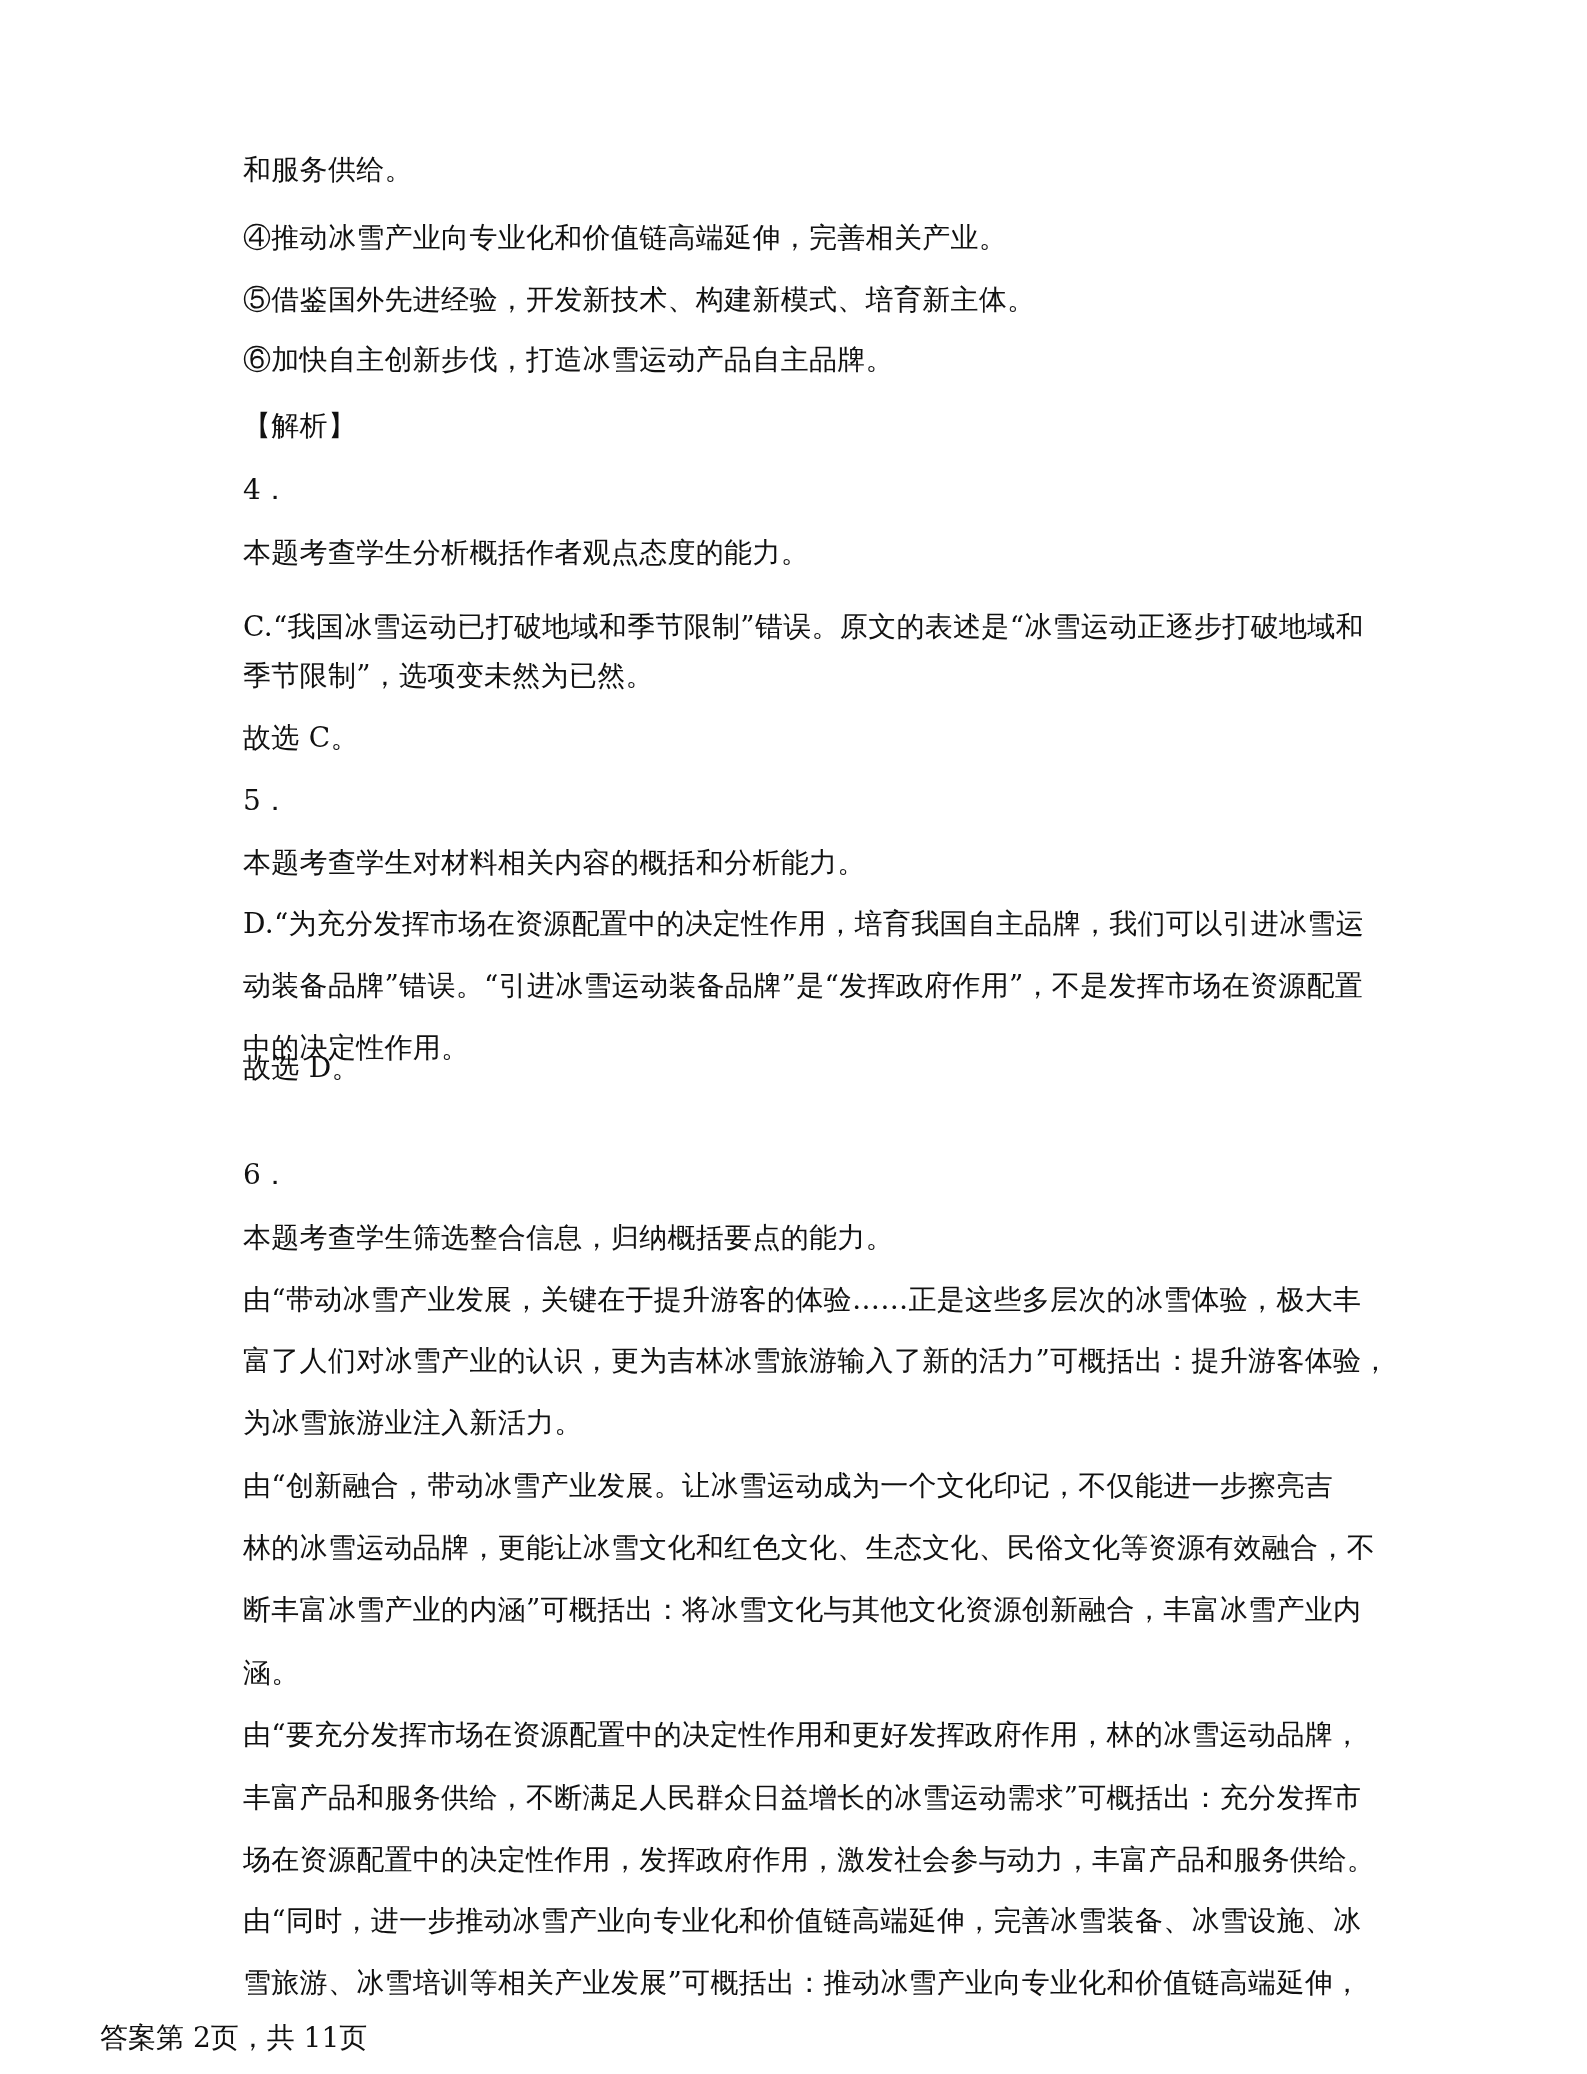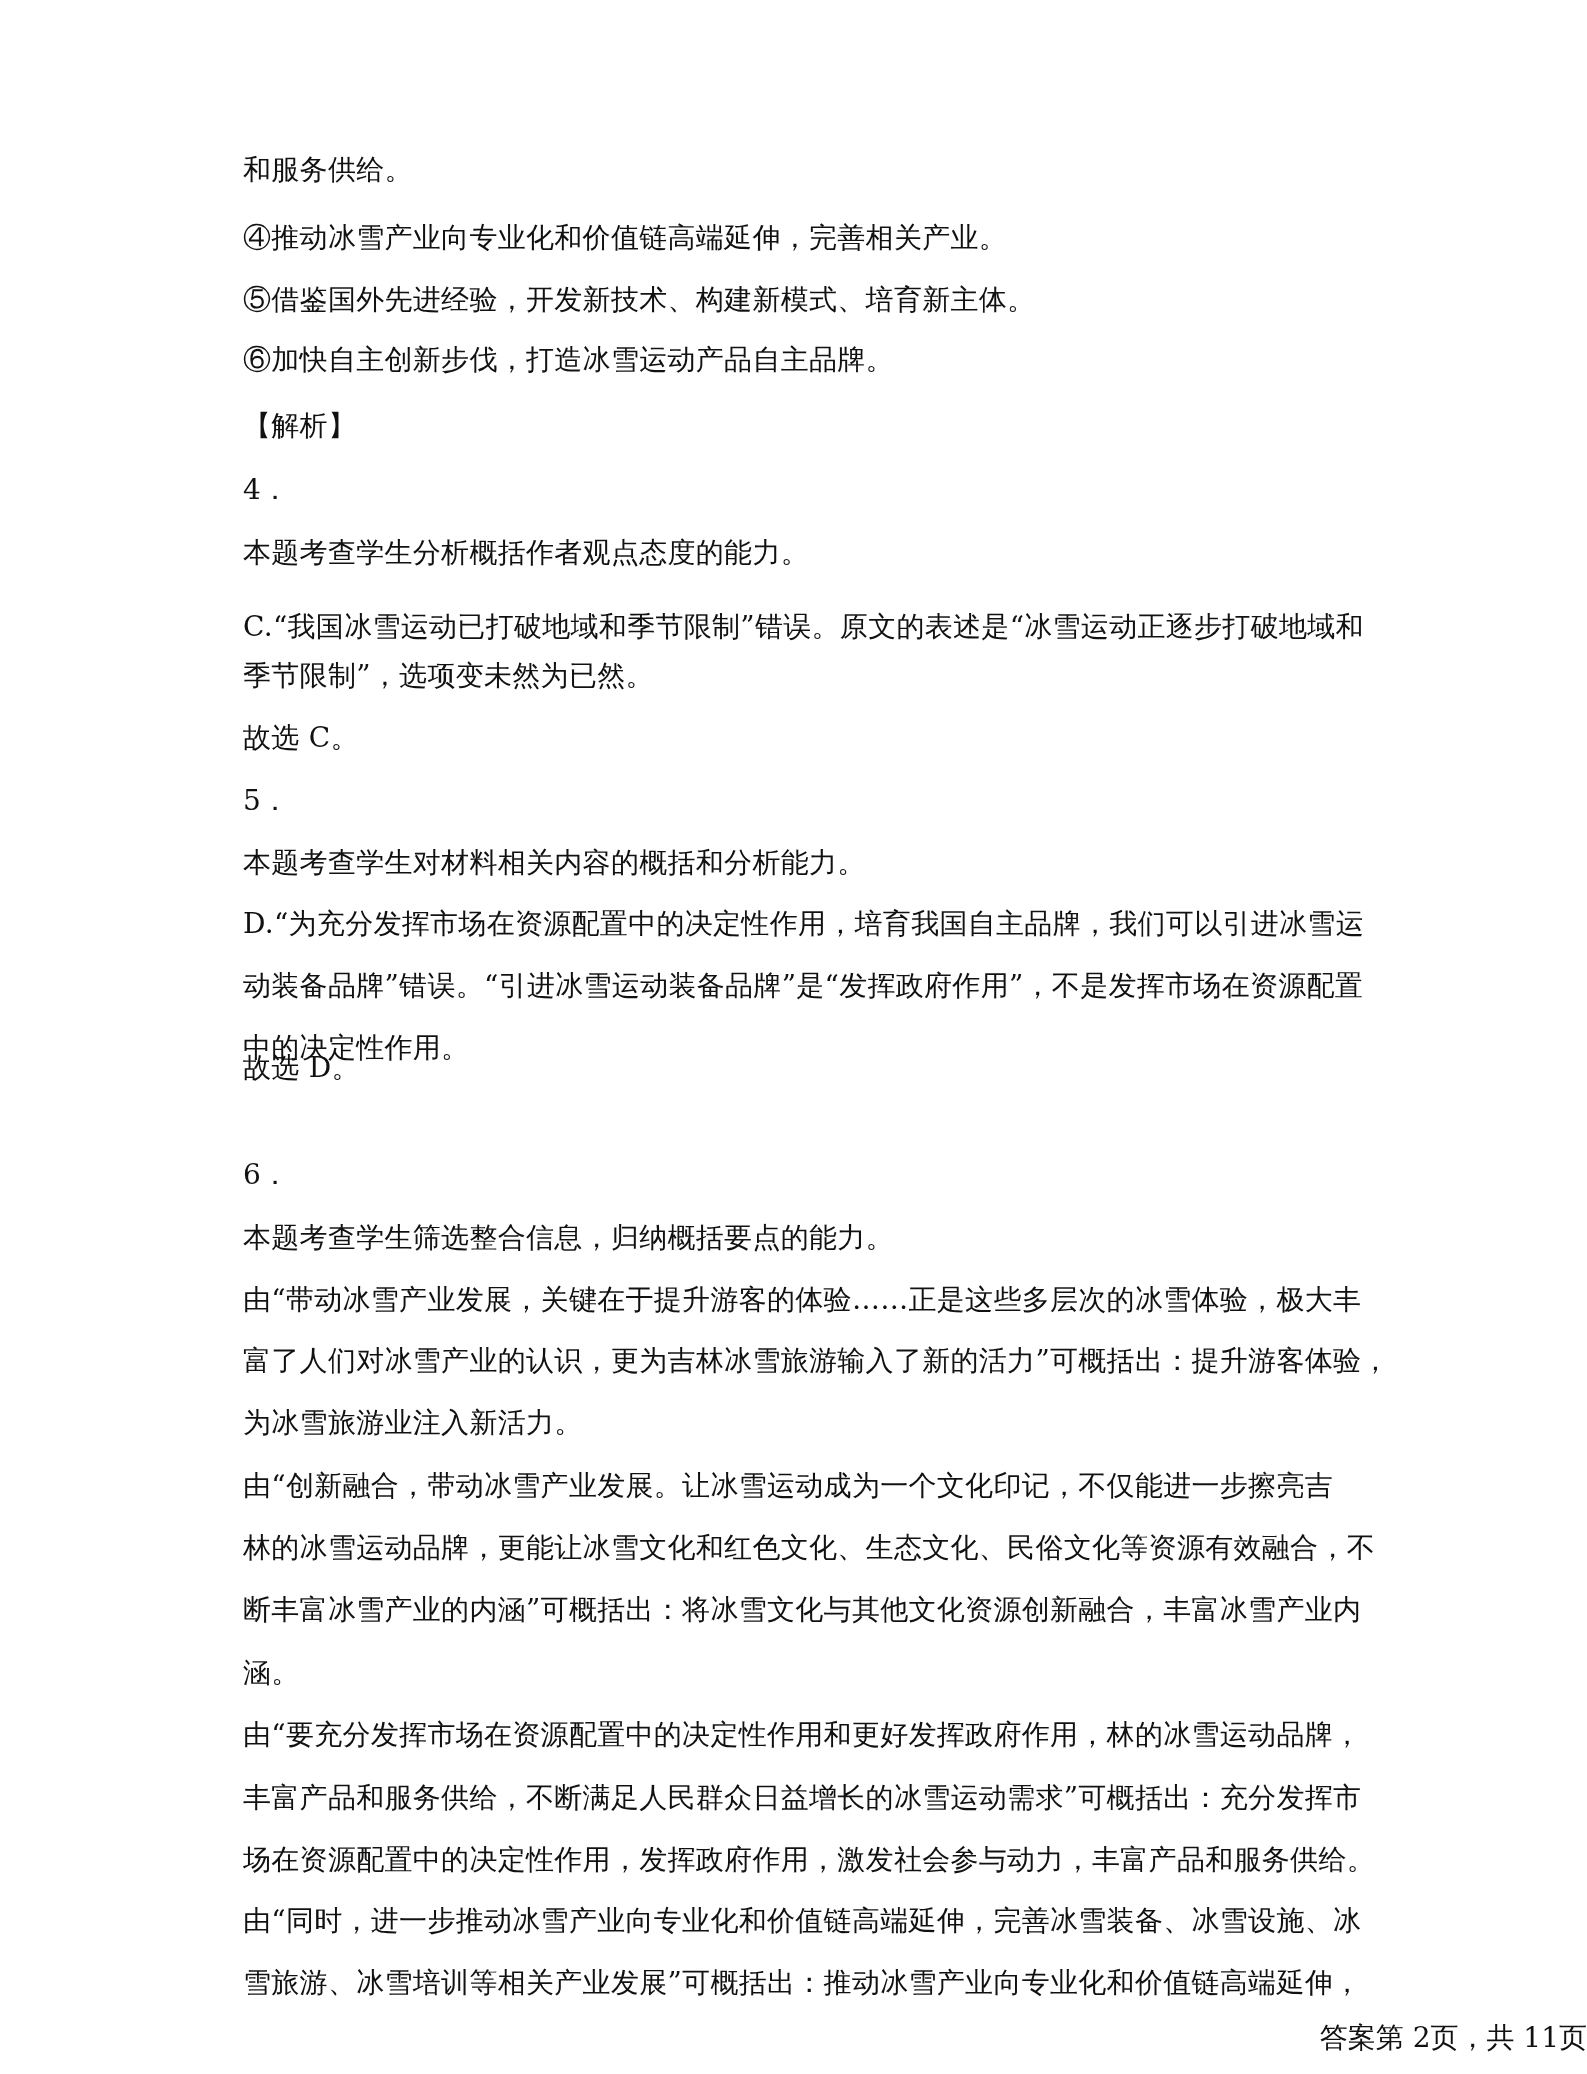--- a/index.html
+++ b/index.html
@@ -29,21 +29,21 @@
       font-size: 28px;
       line-height: 36px;
       white-space: nowrap;
       letter-spacing: 0.3px;
     }
     .footer {
       position: absolute;
       left: 0;
       width: 1587px;
       top: 2020px;
-      text-align: right;
+      text-align: left;
       font-size: 28px;
       line-height: 36px;
       padding-left: 100px;
       box-sizing: border-box;
     }
     .watermark {
       position: absolute;
       left: 1145px;
       top: 1988px;
       font-family: "DejaVu Sans", "Liberation Sans", sans-serif;

